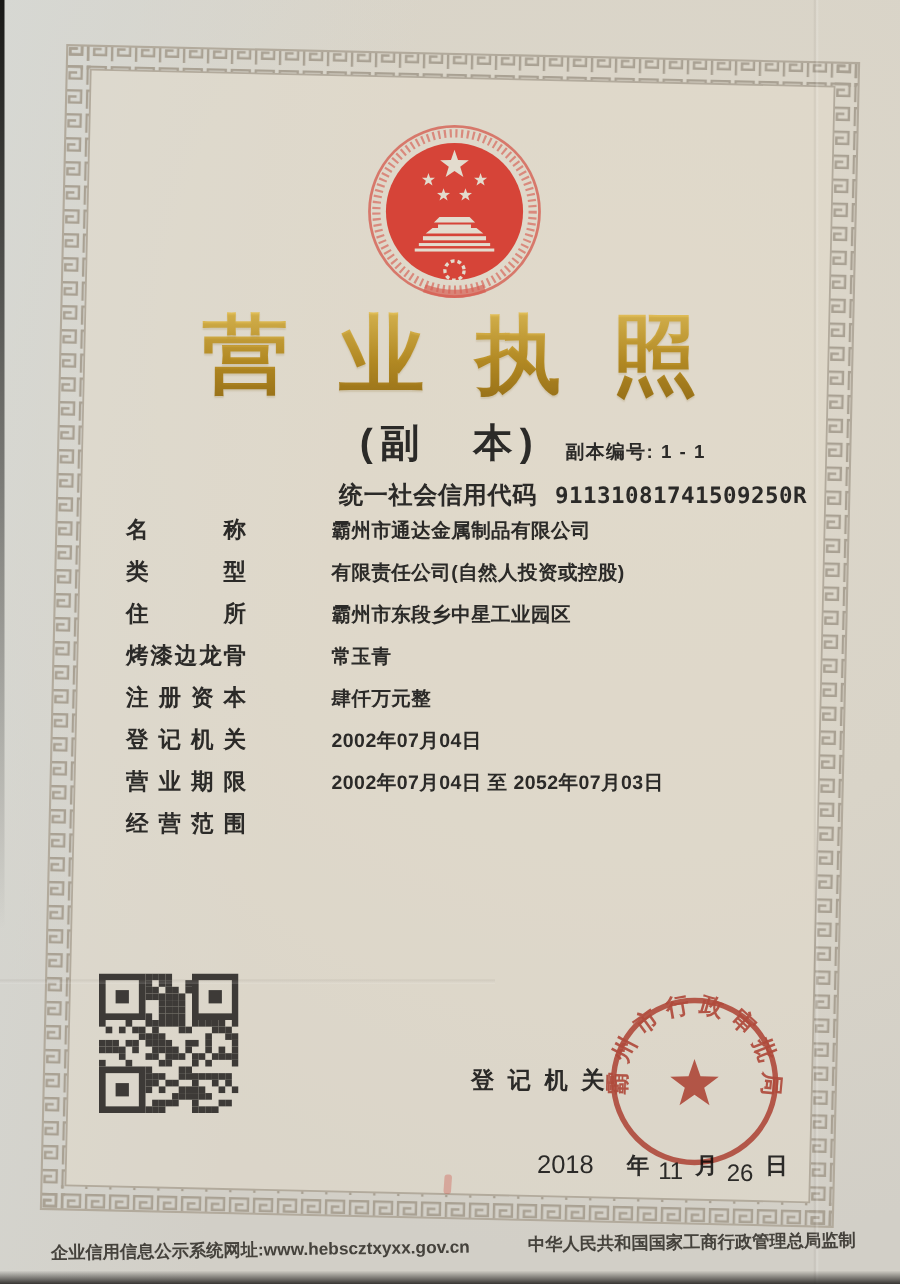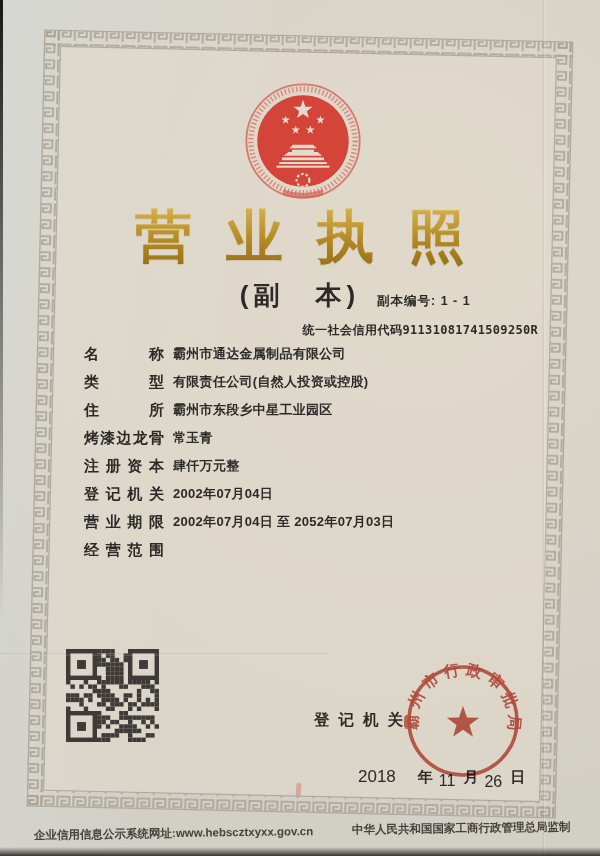--- a/index.html
+++ b/index.html
@@ -20,24 +20,24 @@
     font-size:57px;font-weight:700;letter-spacing:34px;
     transform:translateX(17px);
     color:#bd9531;
     background:linear-gradient(180deg,#e6c45e 8%,#bb9128 55%,#97701a 95%);
     -webkit-background-clip:text;background-clip:text;-webkit-text-fill-color:transparent;
     text-shadow:0 1px 1px rgba(120,85,10,.15);
   }
   .subtitle{left:0;right:0;top:278px;text-align:center;font-size:26px;font-weight:700;letter-spacing:5px;color:#2b2a28;}
   .copy-number{left:377px;top:293px;font-size:12.5px;font-weight:700;letter-spacing:1px;}
   .credit-line{left:0;right:62px;top:320px;text-align:right;}
-  .credit-label{font-size:12px;font-weight:700;letter-spacing:.5px;font-family:Liberation Serif, serif;}
-  .credit-code{font-size:12px;font-weight:600;font-family:"DejaVu Sans Mono",monospace;margin-left:0;letter-spacing:.3px;}
+  .credit-label{font-size:16px;font-weight:700;letter-spacing:.5px;font-family:Liberation Serif, serif;}
+  .credit-code{font-size:15px;font-weight:600;font-family:"DejaVu Sans Mono",monospace;margin-left:12px;letter-spacing:.3px;}
   .fields{left:84px;top:346px;width:464px;}
-  .f-row{display:flex;align-items:flex-end;margin-bottom:11.5px;line-height:16.5px;}
+  .f-row{display:flex;align-items:flex-end;margin-bottom:11.5px;line-height:16.5px;gap:48px;}
   .f-label{flex:0 0 80px;font-weight:700;font-size:15px;text-align:justify;text-align-last:justify;margin-right:9px;white-space:nowrap;}
   .f-value{font-weight:700;font-size:13px;letter-spacing:.3px;}
   .f-row.multiline .f-value{line-height:18.5px;}
   .qr-svg{left:66px;top:649px;opacity:.9;}
   .reg-authority{left:314px;top:710px;font-size:15.5px;font-weight:700;letter-spacing:9px;}
   .date-line{left:358px;top:767px;white-space:nowrap;}
   .d-num{font-family:Liberation Sans, sans-serif;font-size:17px;}
   .d-unit{font-size:15px;font-weight:700;}
   .d-year-unit{margin-left:22px;}
   .d-month{margin-left:6px;position:relative;top:4px;font-size:16px;}

